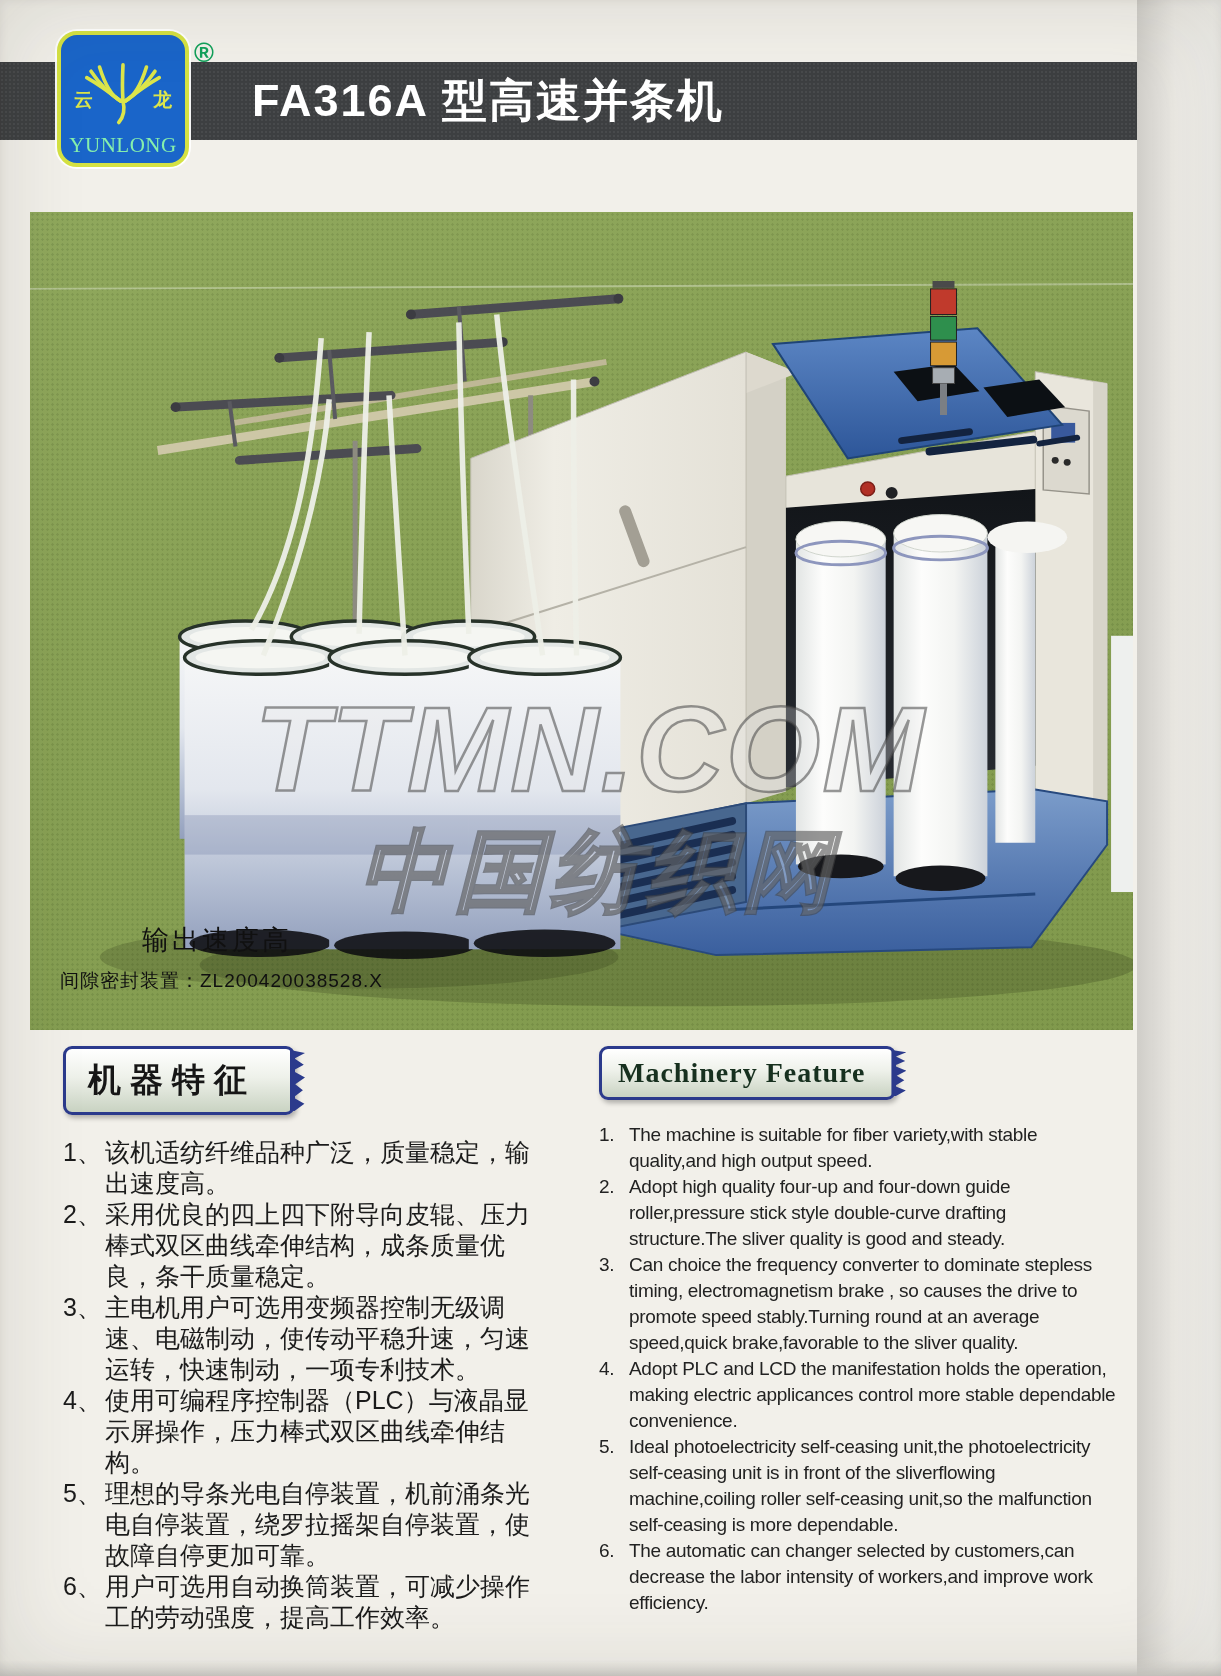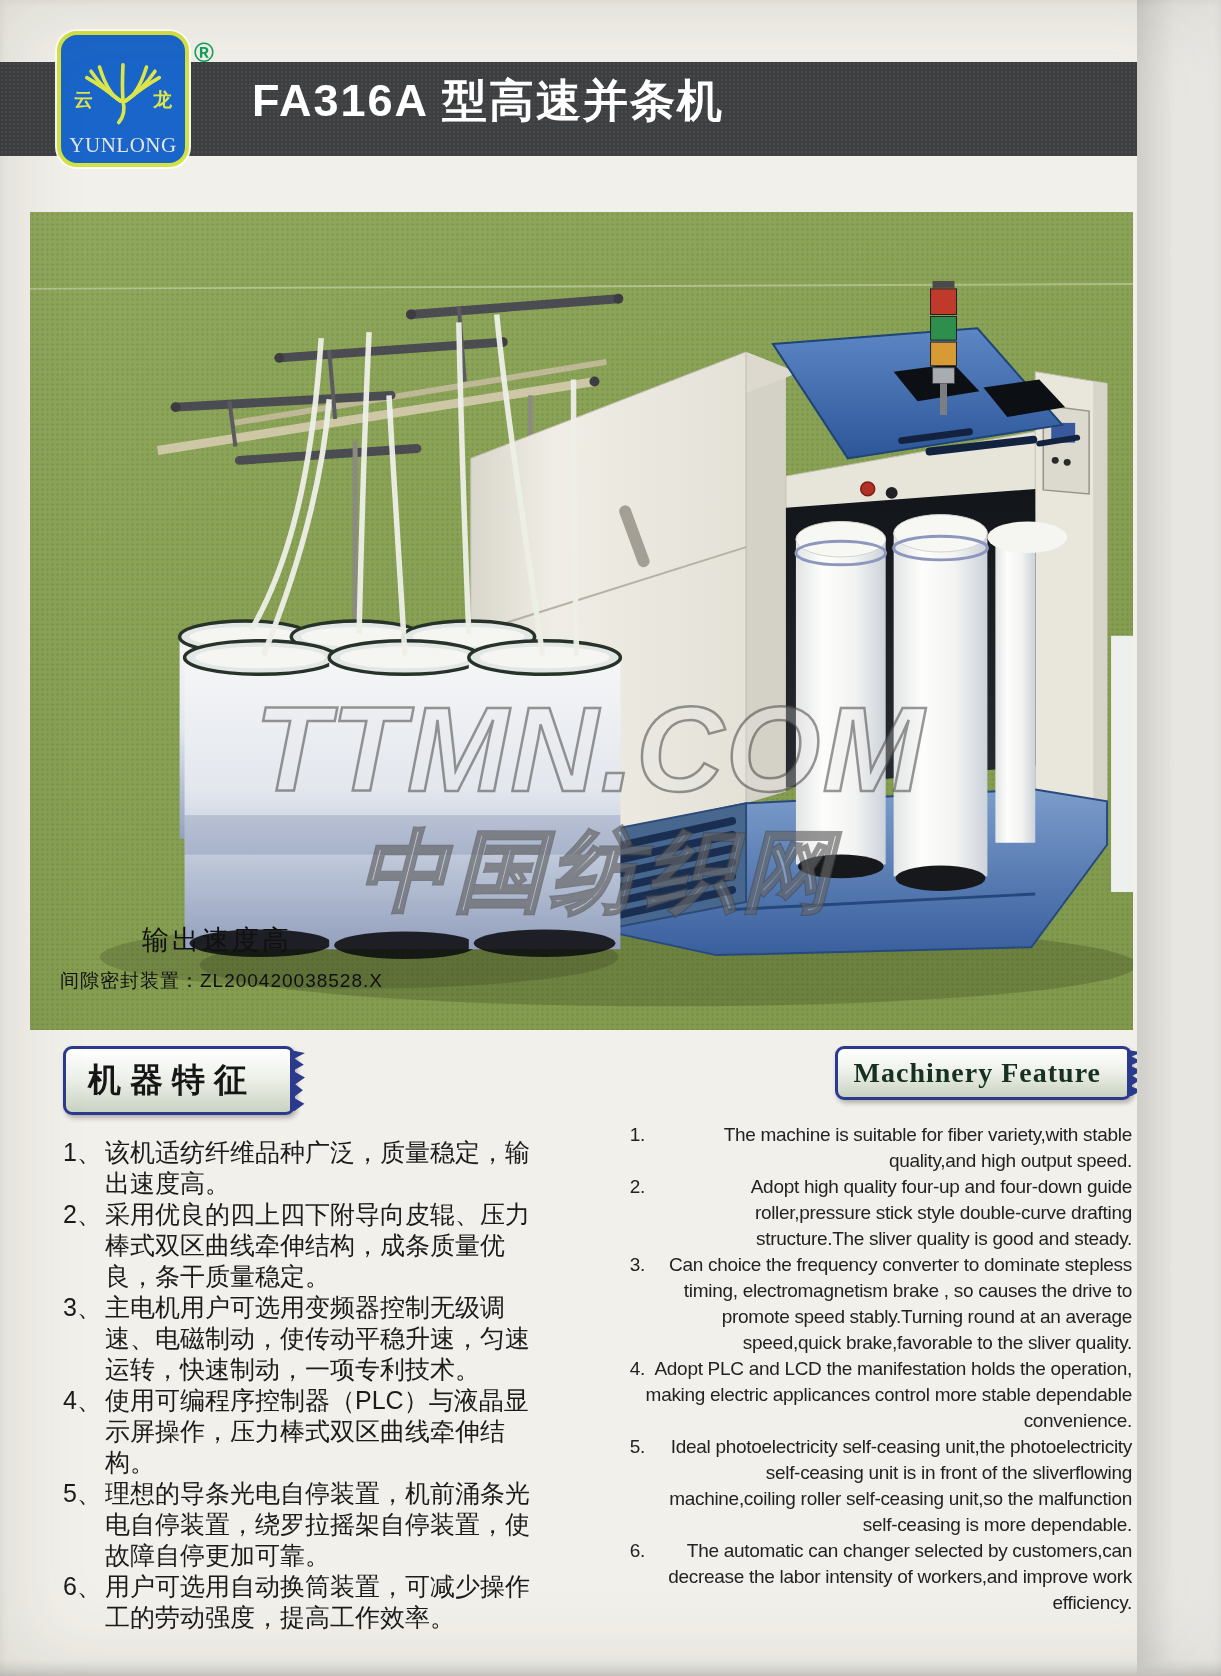--- a/index.html
+++ b/index.html
@@ -6,54 +6,54 @@
   .page{position:relative;width:1221px;height:1676px;background:#f2f0ea;overflow:hidden;
         font-family:"Liberation Sans",sans-serif;margin:0 auto;}
   .page::after{content:"";position:absolute;inset:0;pointer-events:none;z-index:40;
         box-shadow:inset 0 0 90px rgba(60,55,45,.14), inset 0 0 10px rgba(60,55,45,.08);}
   .edge-right{position:absolute;right:0;top:0;bottom:0;width:84px;z-index:30;
         background:linear-gradient(90deg,#d0cec9 0,#eceae5 45%,#f4f3ef 100%);}
   .edge-bottom{position:absolute;left:0;right:0;bottom:0;height:16px;z-index:31;
         background:linear-gradient(0deg,#d4d2cd,rgba(212,210,205,0));}
 
   
-  .titlebar{position:absolute;left:0;top:62px;width:1150px;height:94px;background:#3d3f41;
+  .titlebar{position:absolute;left:0;top:62px;width:1150px;height:78px;background:#3d3f41;
         background-image:radial-gradient(rgba(255,255,255,.06) 1px,transparent 1.4px);
         background-size:4px 4px;z-index:2;}
   .title-cn{position:absolute;left:252px;top:0;height:78px;line-height:78px;
         font-size:45px;font-weight:bold;color:#ffffff;letter-spacing:2px;white-space:nowrap;}
   .subtitle{position:absolute;left:0;top:138px;width:1086px;text-align:right;
         font-size:29px;font-weight:bold;color:#161616;z-index:2;letter-spacing:.5px;}
 
   .logo{position:absolute;left:57px;top:31px;width:124px;height:128px;z-index:5;
         background:#1a65c9;border:4px solid #d5e243;border-radius:20px;
         box-shadow:0 0 0 2px rgba(255,255,255,.95);}
   .logo-cn{position:absolute;top:52px;font-size:19px;color:#dce54a;font-weight:bold;}
   .logo-cn.l{left:13px}.logo-cn.r{left:92px}
   .logo-brand{position:absolute;left:0;right:0;bottom:5px;text-align:center;
-        font-family:"Liberation Serif",serif;font-size:21px;color:#e5e5e5;letter-spacing:.5px;}
+        font-family:"Liberation Serif",serif;font-size:21px;color:#86efac;letter-spacing:.5px;}
   .registered{position:absolute;left:194px;top:38px;font-size:27px;font-weight:bold;
         color:#12a05a;z-index:6;}
 
   
   .photo{position:absolute;left:30px;top:188px;width:1103px;height:818px;z-index:1;
         background-color:#87a150;
         background-image:radial-gradient(rgba(20,40,0,.10) 1px,transparent 1.45px),
                          linear-gradient(160deg,rgba(255,255,255,.07),rgba(0,0,0,.05));
         background-size:5px 5px,100% 100%;margin-top:24px;}
   .photo svg{position:absolute;inset:0;width:100%;height:100%;}
   .patent-label{position:absolute;left:112px;top:710px;font-size:27px;font-weight:500;
         color:#101010;letter-spacing:3px;z-index:3;}
   .patent-line{position:absolute;left:30px;top:756px;font-size:19px;color:#101010;
         letter-spacing:1px;z-index:3;}
 
   
   .col{position:absolute;top:1046px;z-index:2;}
   .col-cn{left:63px;width:478px;}
-  .col-en{left:615px;width:517px;text-align:right;}
+  .col-en{left:599px;width:517px;}
   .banner{position:relative;display:inline-block;border:3px solid #2b3a8c;border-radius:9px;
         background:linear-gradient(180deg,#ffffff 0,#eef1ea 45%,#c9d3c2 100%);
         box-shadow:2px 3px 5px rgba(0,0,0,.28);margin-bottom:22px;}
   .banner::after{content:"";position:absolute;right:-13px;top:1px;bottom:1px;width:15px;background:#2b3a8c;
         clip-path:polygon(0 0,100% 5%,30% 14%,92% 24%,18% 34%,100% 45%,35% 56%,86% 66%,22% 78%,96% 88%,30% 100%,0 100%);}
   .banner-cn{font-size:33px;font-weight:bold;color:#161616;letter-spacing:9px;
         padding:9px 36px 9px 22px;}
   .banner-en{font-family:"Liberation Serif",serif;font-size:28px;font-weight:bold;
         color:#17301f;letter-spacing:1px;padding:8px 28px 8px 16px;}
   .flist{margin:0;padding:0;list-style:none;}

